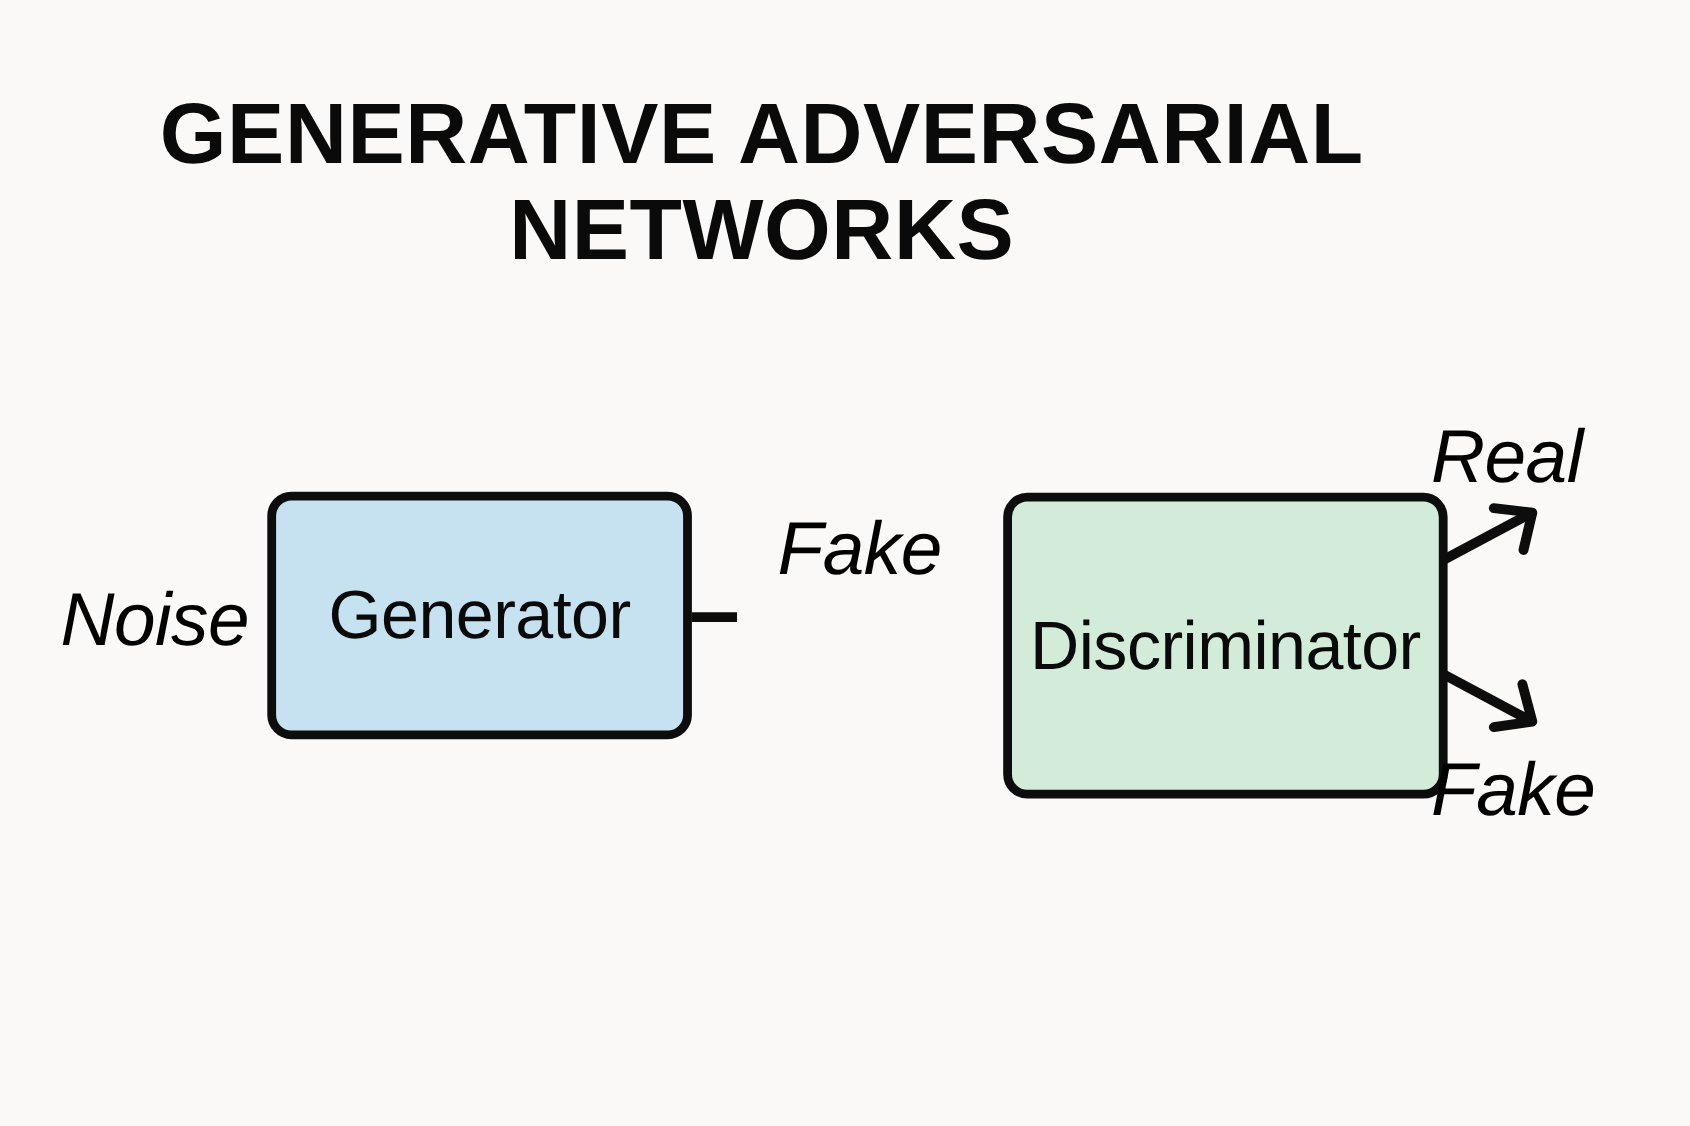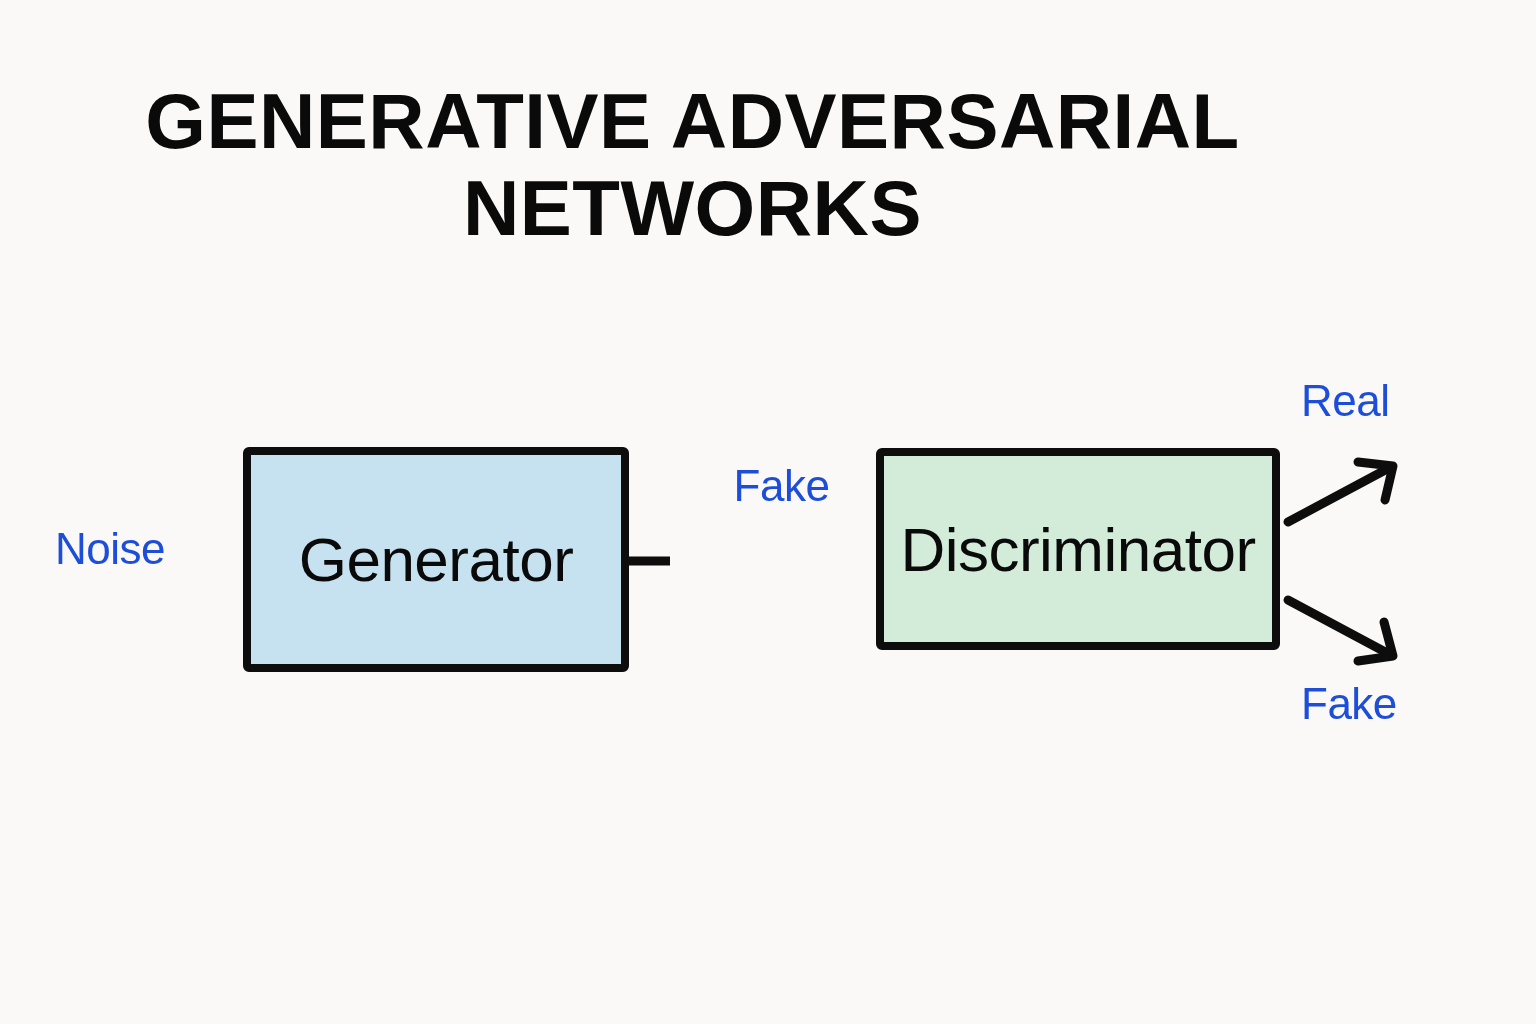--- a/index.html
+++ b/index.html
@@ -33,56 +33,57 @@
     line-height: 1.12;
     color: #0a0a0a;
     white-space: pre-line;
   }
 
   
   .node-box {
     position: absolute;
     box-sizing: border-box;
     border: 8px solid #0d0d0d;
-    border-radius: 6px;
+    border-radius: 22px;
     display: flex;
     align-items: center;
     justify-content: center;
   }
   .node-label {
     font-size: 62px;
     font-weight: 400;
     color: #0a0a0a;
     letter-spacing: -0.5px;
     white-space: nowrap;
   }
 
   #generator-box {
     left: 243px;
     top: 447px;
     width: 386px;
     height: 225px;
     background: #c6e1ef;
   }
   #discriminator-box {
-    left: 876px;
+    left: 912px;
     top: 448px;
     width: 404px;
-    height: 202px;
+    height: 278px;
     background: #d3ecd9;
   }
 
   
   .edge-label {
     position: absolute;
-    font-size: 44px;
+    font-size: 68px;
     font-weight: 400;
-    color: #1d4ed8;
+    color: #000000;
     letter-spacing: -0.5px;
     white-space: nowrap;
+    font-style: italic;
   }
   #noise-label {
     left: 55px;
     top: 524px;
   }
   #fakedata-label {
     left: 694px;
     top: 460px;
     line-height: 1.16;
     text-align: center;

